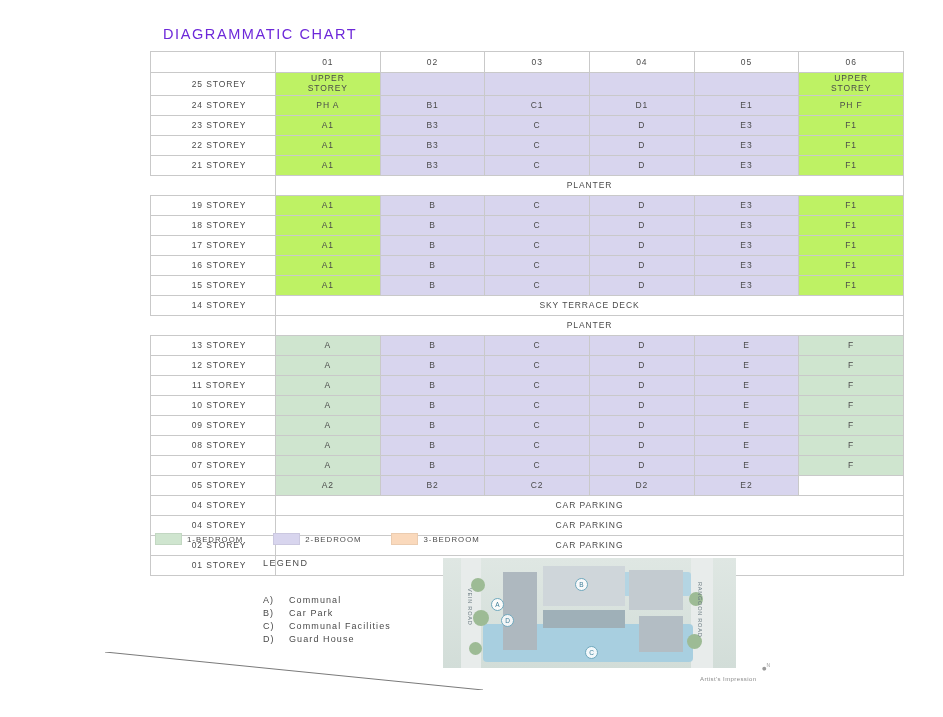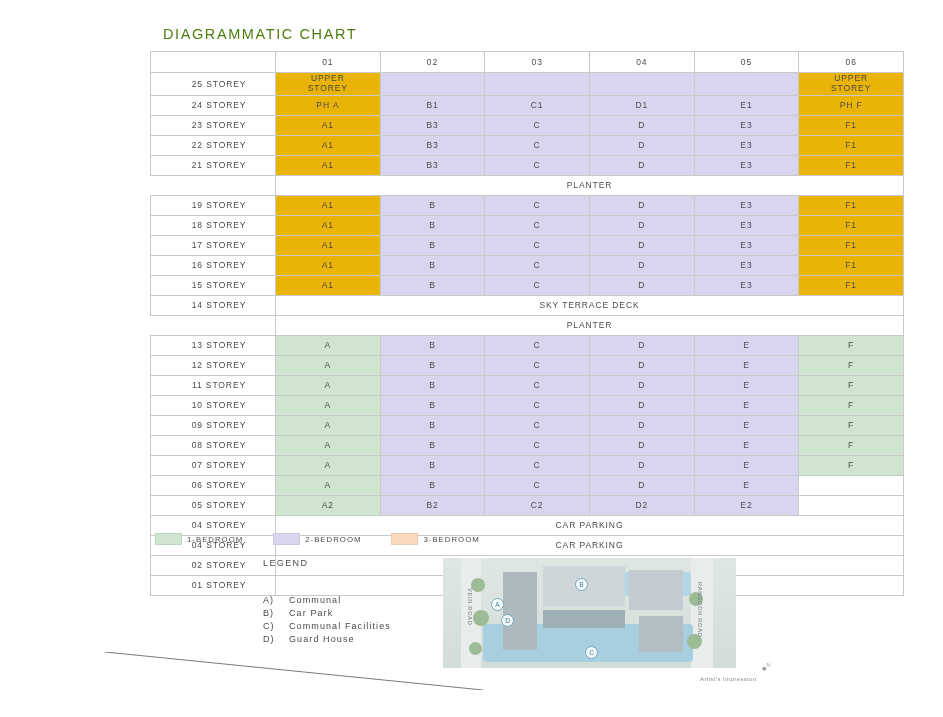--- a/index.html
+++ b/index.html
@@ -7,21 +7,21 @@
     width:943px;height:717px;
     background:#ffffff;
     font-family:"Liberation Sans", sans-serif;
     color:#3c3c3c;
     position:relative;
     overflow:hidden;
   }
   .title{
     position:absolute;left:163px;top:26px;
     font-size:14.5px;letter-spacing:1.6px;
-    color:#4d7c0f;
+    color:#6d28d9;
   }
   .chart{
     position:absolute;left:150px;top:51px;
   }
   table.grid{border-collapse:collapse;}
   table.grid td{
     border:1px solid #c9c9c9;
     font-size:8.5px;
     letter-spacing:.9px;
     text-align:center;
@@ -38,21 +38,21 @@
   }
   .storey{
     width:110px;
     text-align:left;
     padding-left:13px;
     letter-spacing:1.1px;
     color:#4a4a4a;
     margin-top:20px;
   }
   .unit{width:85px;}
-  .c-orange{background:#eab308;}
+  .c-orange{background:#bef264;}
   .c-purple{background:#d8d5ee;}
   .c-green{background:#cfe5cf;}
   .c-white{background:#ffffff;}
   .tall{height:38px;}
   .two-line{line-height:1.15;}
   .span-wide{letter-spacing:1.2px;}
   .legend-swatches{
     position:absolute;left:155px;top:533px;
     display:flex;align-items:center;gap:12px;
     font-size:7.8px;letter-spacing:1px;color:#4a4a4a;
@@ -285,29 +285,20 @@
           <td class="unit c-green">F</td>
         </tr>
         <tr>
           <td class="storey">07 STOREY</td>
           <td class="unit c-green">A</td>
           <td class="unit c-purple">B</td>
           <td class="unit c-purple">C</td>
           <td class="unit c-purple">D</td>
           <td class="unit c-purple">E</td>
           <td class="unit c-green">F</td>
-        </tr>
-        <tr>
-          <td class="storey">06 STOREY</td>
-          <td class="unit c-green">A</td>
-          <td class="unit c-purple">B</td>
-          <td class="unit c-purple">C</td>
-          <td class="unit c-purple">D</td>
-          <td class="unit c-purple">E</td>
-          <td class="unit c-white"></td>
         </tr>
         <tr>
           <td class="storey">05 STOREY</td>
           <td class="unit c-green">A2</td>
           <td class="unit c-purple">B2</td>
           <td class="unit c-purple">C2</td>
           <td class="unit c-purple">D2</td>
           <td class="unit c-purple">E2</td>
           <td class="unit c-white"></td>
         </tr>

